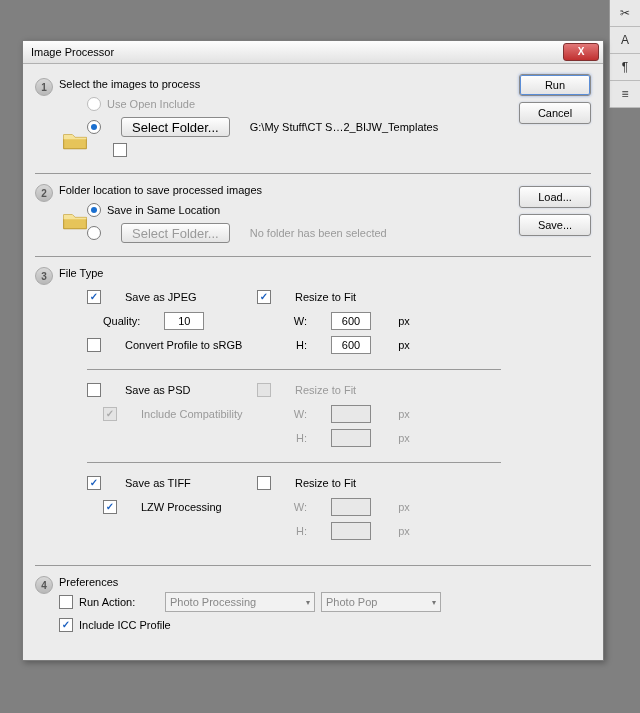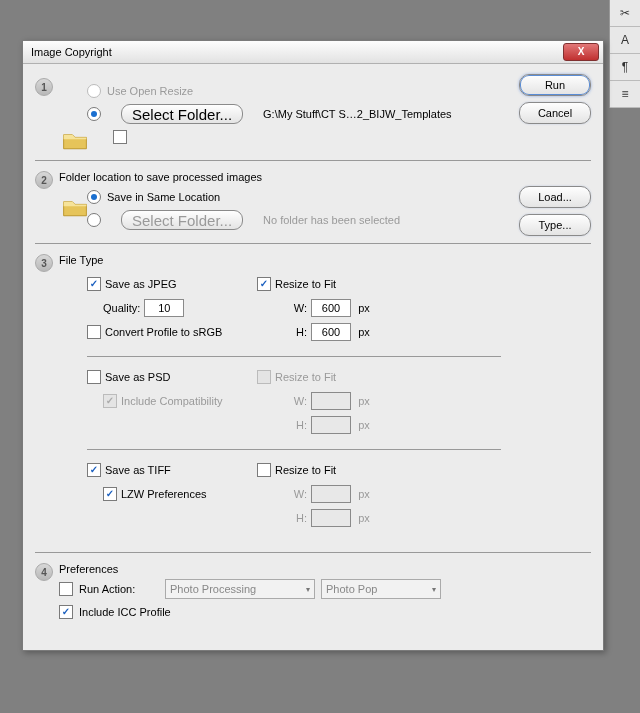--- a/index.html
+++ b/index.html
@@ -68,21 +68,21 @@
     top: 10px;
     width: 72px;
     display:flex;
     flex-direction:column;
     gap:6px;
   }
   .btn {
     height: 20px;
     background: linear-gradient(#fefefe,#e4e4e4);
     border: 1px solid #8a8a8a;
-    border-radius: 10px;
+    border-radius: 3px;
     font-size: 11px;
     display:flex;align-items:center;justify-content:center;
     box-shadow: 0 0 2px rgba(80,120,200,0.3);
     cursor:pointer;
   }
   .btn.primary { box-shadow: 0 0 0 1px #5a8dd6 inset, 0 0 3px rgba(80,130,220,0.6); }
   .actioncol .spacer1 { height: 50px; }
   .section {
     position: relative;
     padding: 4px 0 6px 24px;
@@ -125,71 +125,72 @@
   .check.disabled.on::after { color:#aaa; }
   .radio {
     width:12px;height:12px;border:1px solid #7a7a7a;border-radius:50%;background:#fff;
     display:inline-flex;align-items:center;justify-content:center;
   }
   .radio.on::after { content:""; width:6px;height:6px;border-radius:50%;background:#1a6fd0; }
   .radio.disabled { border-color:#bbb; }
   .smallbtn {
     height:18px; padding:0 10px;
     background: linear-gradient(#fefefe,#e4e4e4);
-    border:1px solid #8a8a8a; border-radius:9px;
-    font-size:15px; display:inline-flex;align-items:center;justify-content:center;
+    border:1px solid #8a8a8a; border-radius:3px;
+    font-size:13px; display:inline-flex;align-items:center;justify-content:center;
     cursor:pointer;
   }
   .smallbtn.disabled { color:#9a9a9a; cursor:default; }
   .select {
     height:18px; border:1px solid #aaa; background:#f2f2f2;
     display:inline-flex;align-items:center; padding:0 4px;
     font-size:11px; color:#888; min-width:120px;
     justify-content:space-between;
   }
   .select .arrow { font-size:8px; color:#777; margin-left:6px;}
   .ft-cols { display:flex; }
   .ft-left { flex: 0 0 170px; }
   .ft-right { flex: 1; }
-  .ft-row { display:flex;align-items:center;gap:4px;margin:4px 0;min-height:20px; }
+  .ft-row { display:flex;align-items:center;gap:24px;margin:4px 0;min-height:20px; }
   .lblw { width:50px; text-align:right; display:inline-block; }
   .unit { width:18px;text-align:center; }
   .ft-block { margin: 4px 0 10px 28px; }
   .num.disabled { background:#e8e8e8;border-color:#c0c0c0;color:#bbb; }
 </style>
 </head>
 <body>
 
 <div class="sidebar-tools">
   <div class="tool">✂</div>
   <div class="tool">A</div>
   <div class="tool">¶</div>
   <div class="tool">≡</div>
 </div>
 
 <div class="dialog">
   <div class="titlebar">
-    <span class="title">Image Copyright</span>
+    <span class="title">Image Processor</span>
     <div class="closebtn">X</div>
   </div>
   <div class="content">
 
     <div class="actioncol">
       <div class="btn primary">Run</div>
       <div class="btn">Cancel</div>
       <div class="spacer1"></div>
       <div class="btn">Load...</div>
-      <div class="btn">Type...</div>
+      <div class="btn">Save...</div>
     </div>
 
     <div class="section">
       <div class="secnum">1</div>
+      <div class="sec-title">Select the images to process</div>
       <div class="row">
         <span class="radio disabled"></span>
-        <span class="disabled">Use Open Resize</span>
+        <span class="disabled">Use Open Include</span>
       </div>
       <div class="icon-folder" style="top:66px;">
         <svg viewBox="0 0 32 32">
             <path fill="#e6c45a" stroke="#b89020" d="M3 10h10l3 3h13v13H3z"></path>
             <path fill="#f6e39a" d="M3 10h10l3 3h13v2H3z"></path>
           </svg>
       </div>
       <div class="row">
         <span class="radio on"></span>
         <span style="width:8px"></span>
@@ -302,21 +303,21 @@
 
       <div class="ft-block">
         <div class="ft-cols">
           <div class="ft-left">
             <div class="ft-row">
               <span class="check on"></span>
               <span>Save as TIFF</span>
             </div>
             <div class="ft-row" style="margin-left:16px;">
               <span class="check on"></span>
-              <span>LZW Preferences</span>
+              <span>LZW Processing</span>
             </div>
             <div class="ft-row" style="height:20px;"></div>
           </div>
           <div class="ft-right">
             <div class="ft-row">
               <span class="check off"></span>
               <span>Resize to Fit</span>
             </div>
             <div class="ft-row">
               <span class="lblw disabled">W:</span>

